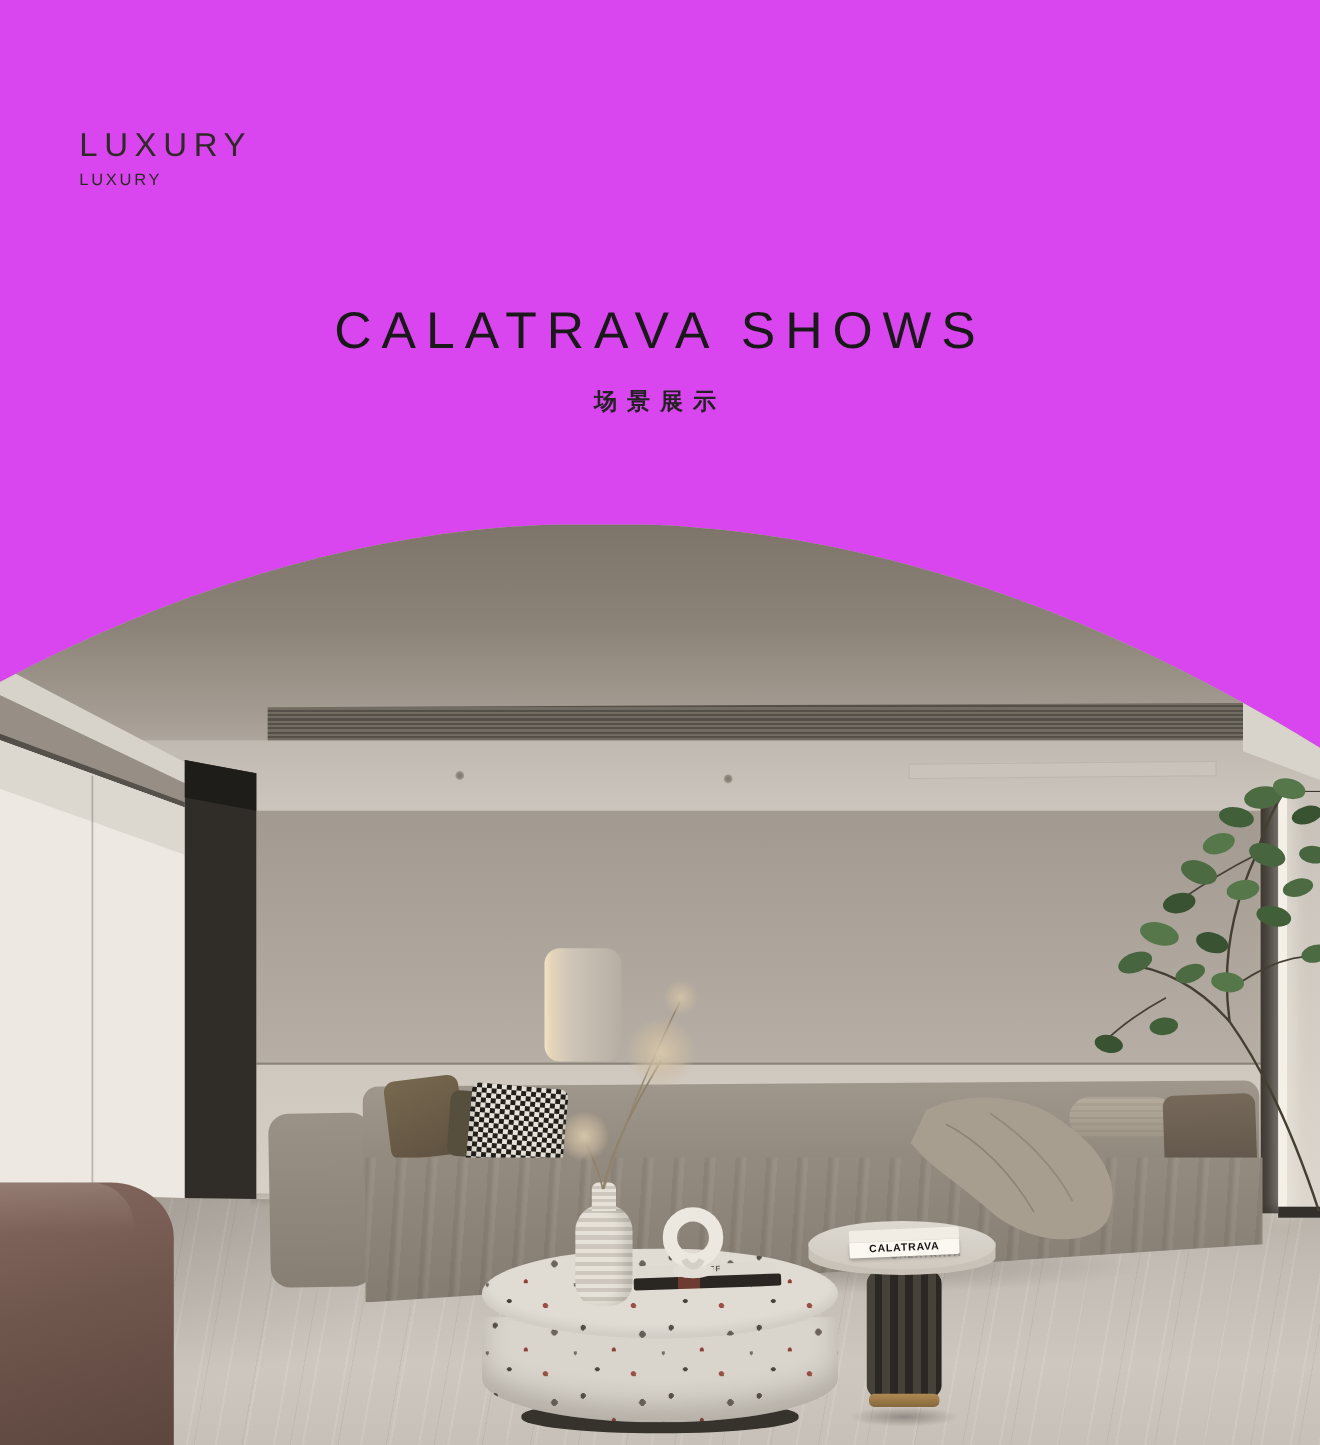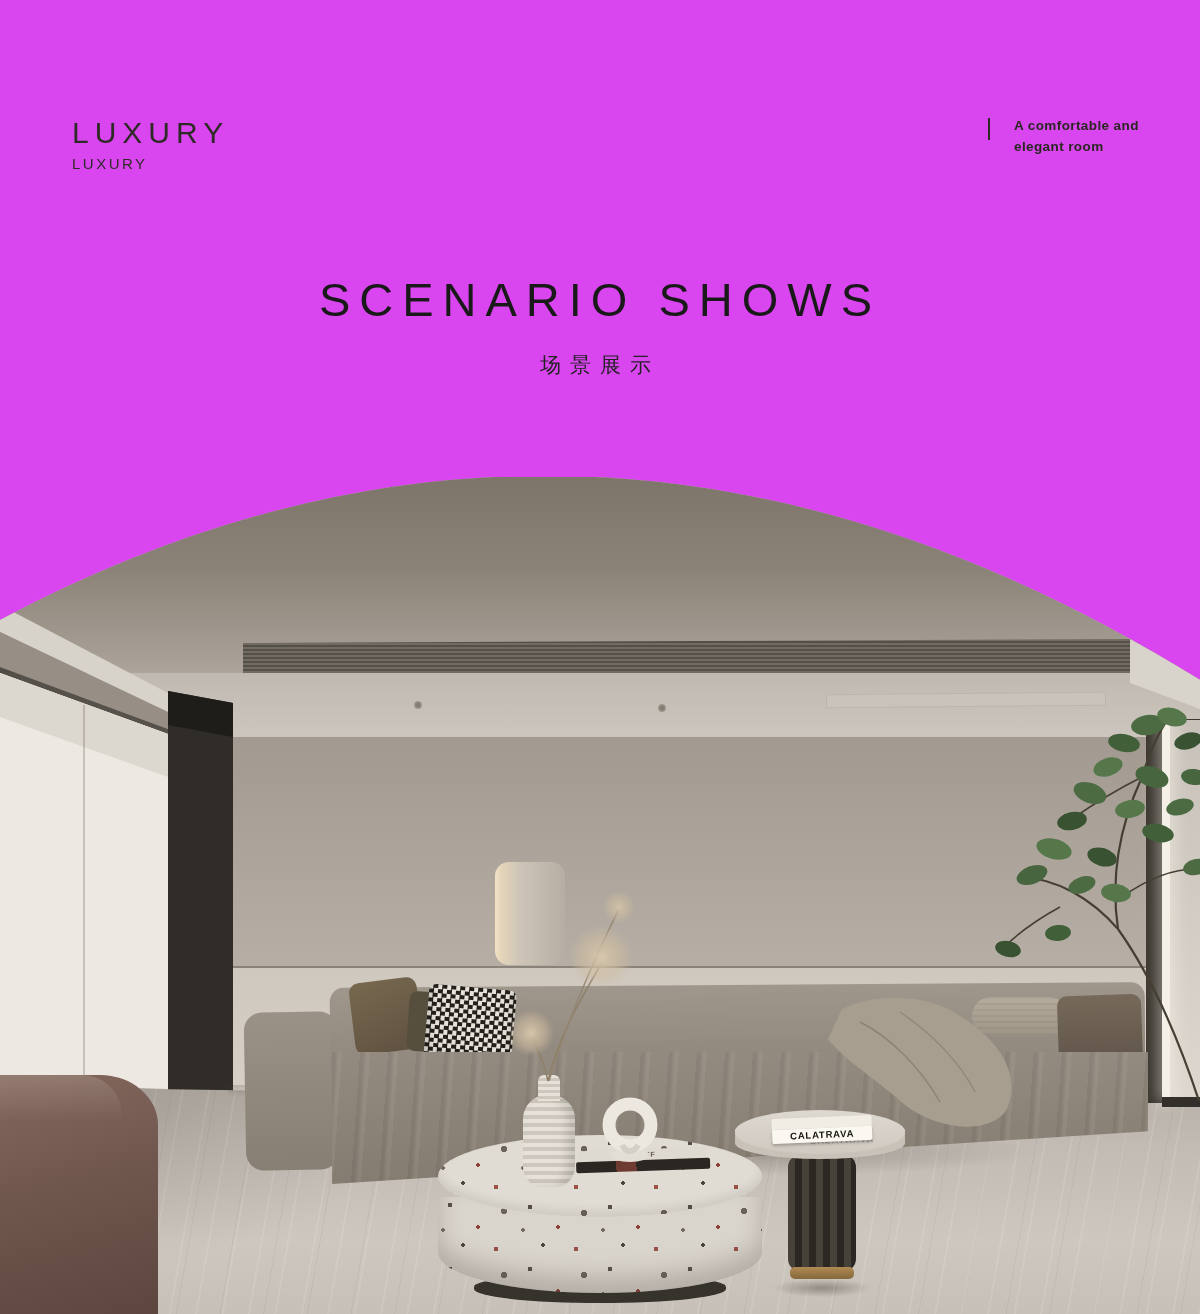--- a/index.html
+++ b/index.html
@@ -12,21 +12,21 @@
   
   .brand { position:absolute; left:72px; top:116px; }
   .brand-title { font-size:30px; letter-spacing:6px; font-weight:400; color:#2E2B27; }
   .brand-subtitle { font-size:15px; letter-spacing:2.5px; font-weight:400; color:#2E2B27; margin-top:5px; }
   .tagline-wrap { position:absolute; left:988px; top:116px; display:flex; }
   .tagline-divider { width:2px; height:22px; background:#2E2B27; margin-right:24px; margin-top:2px; }
   .tagline { width:160px; font-size:13.5px; font-weight:700; line-height:1.55; letter-spacing:.4px; color:#2A2722; }
   .section-title { position:absolute; left:0; top:272px; width:100%; text-align:center;
                    font-size:47px; letter-spacing:9px; font-weight:400; color:#191919; }
   .section-subtitle { position:absolute; left:0; top:351px; width:100%; text-align:center;
-                   font-size:21px; letter-spacing:9px; font-weight:400; color:#222; }
+                   font-size:21px; letter-spacing:9px; font-weight:700; color:#222; }
   
   .photo {
     position:absolute; left:0; top:477px; width:1200px; height:837px;
     clip-path: path('M0,143 Q594,-173 1200,203 L1200,837 L0,837 Z');
     background:#B7B0A7;
   }
   .photo * { position:absolute; }
   .ceiling-vault { left:0; top:0; width:1200px; height:205px;
     background:linear-gradient(180deg,#7E756A 0%,#8C8378 45%,#A59D93 85%,#B0A89E 100%); }
   .ceiling-lower { left:0; top:196px; width:1200px; height:72px;
@@ -146,26 +146,22 @@
 </style>
 </head>
 <body>
 
 <div class="canvas">
 
   <div class="brand">
     <div class="brand-title">LUXURY</div>
     <div class="brand-subtitle">LUXURY</div>
   </div>
-  <div class="tagline-wrap">
-    <div class="tagline-divider"></div>
-    <div class="tagline">A comfortable and elegant room</div>
-  </div>
-
-  <div class="section-title">SCENARIO SHOWS</div>
+
+  <div class="section-title">CALATRAVA SHOWS</div>
   <div class="section-subtitle">场景展示</div>
 
   <div class="photo">
 
     <div class="ceiling-vault"></div>
     <div class="ac-grille"></div>
     <div class="ceiling-lower"></div>
     <div class="ac-panel"></div>
     <div class="downlight dl1"></div>
     <div class="downlight dl2"></div>

